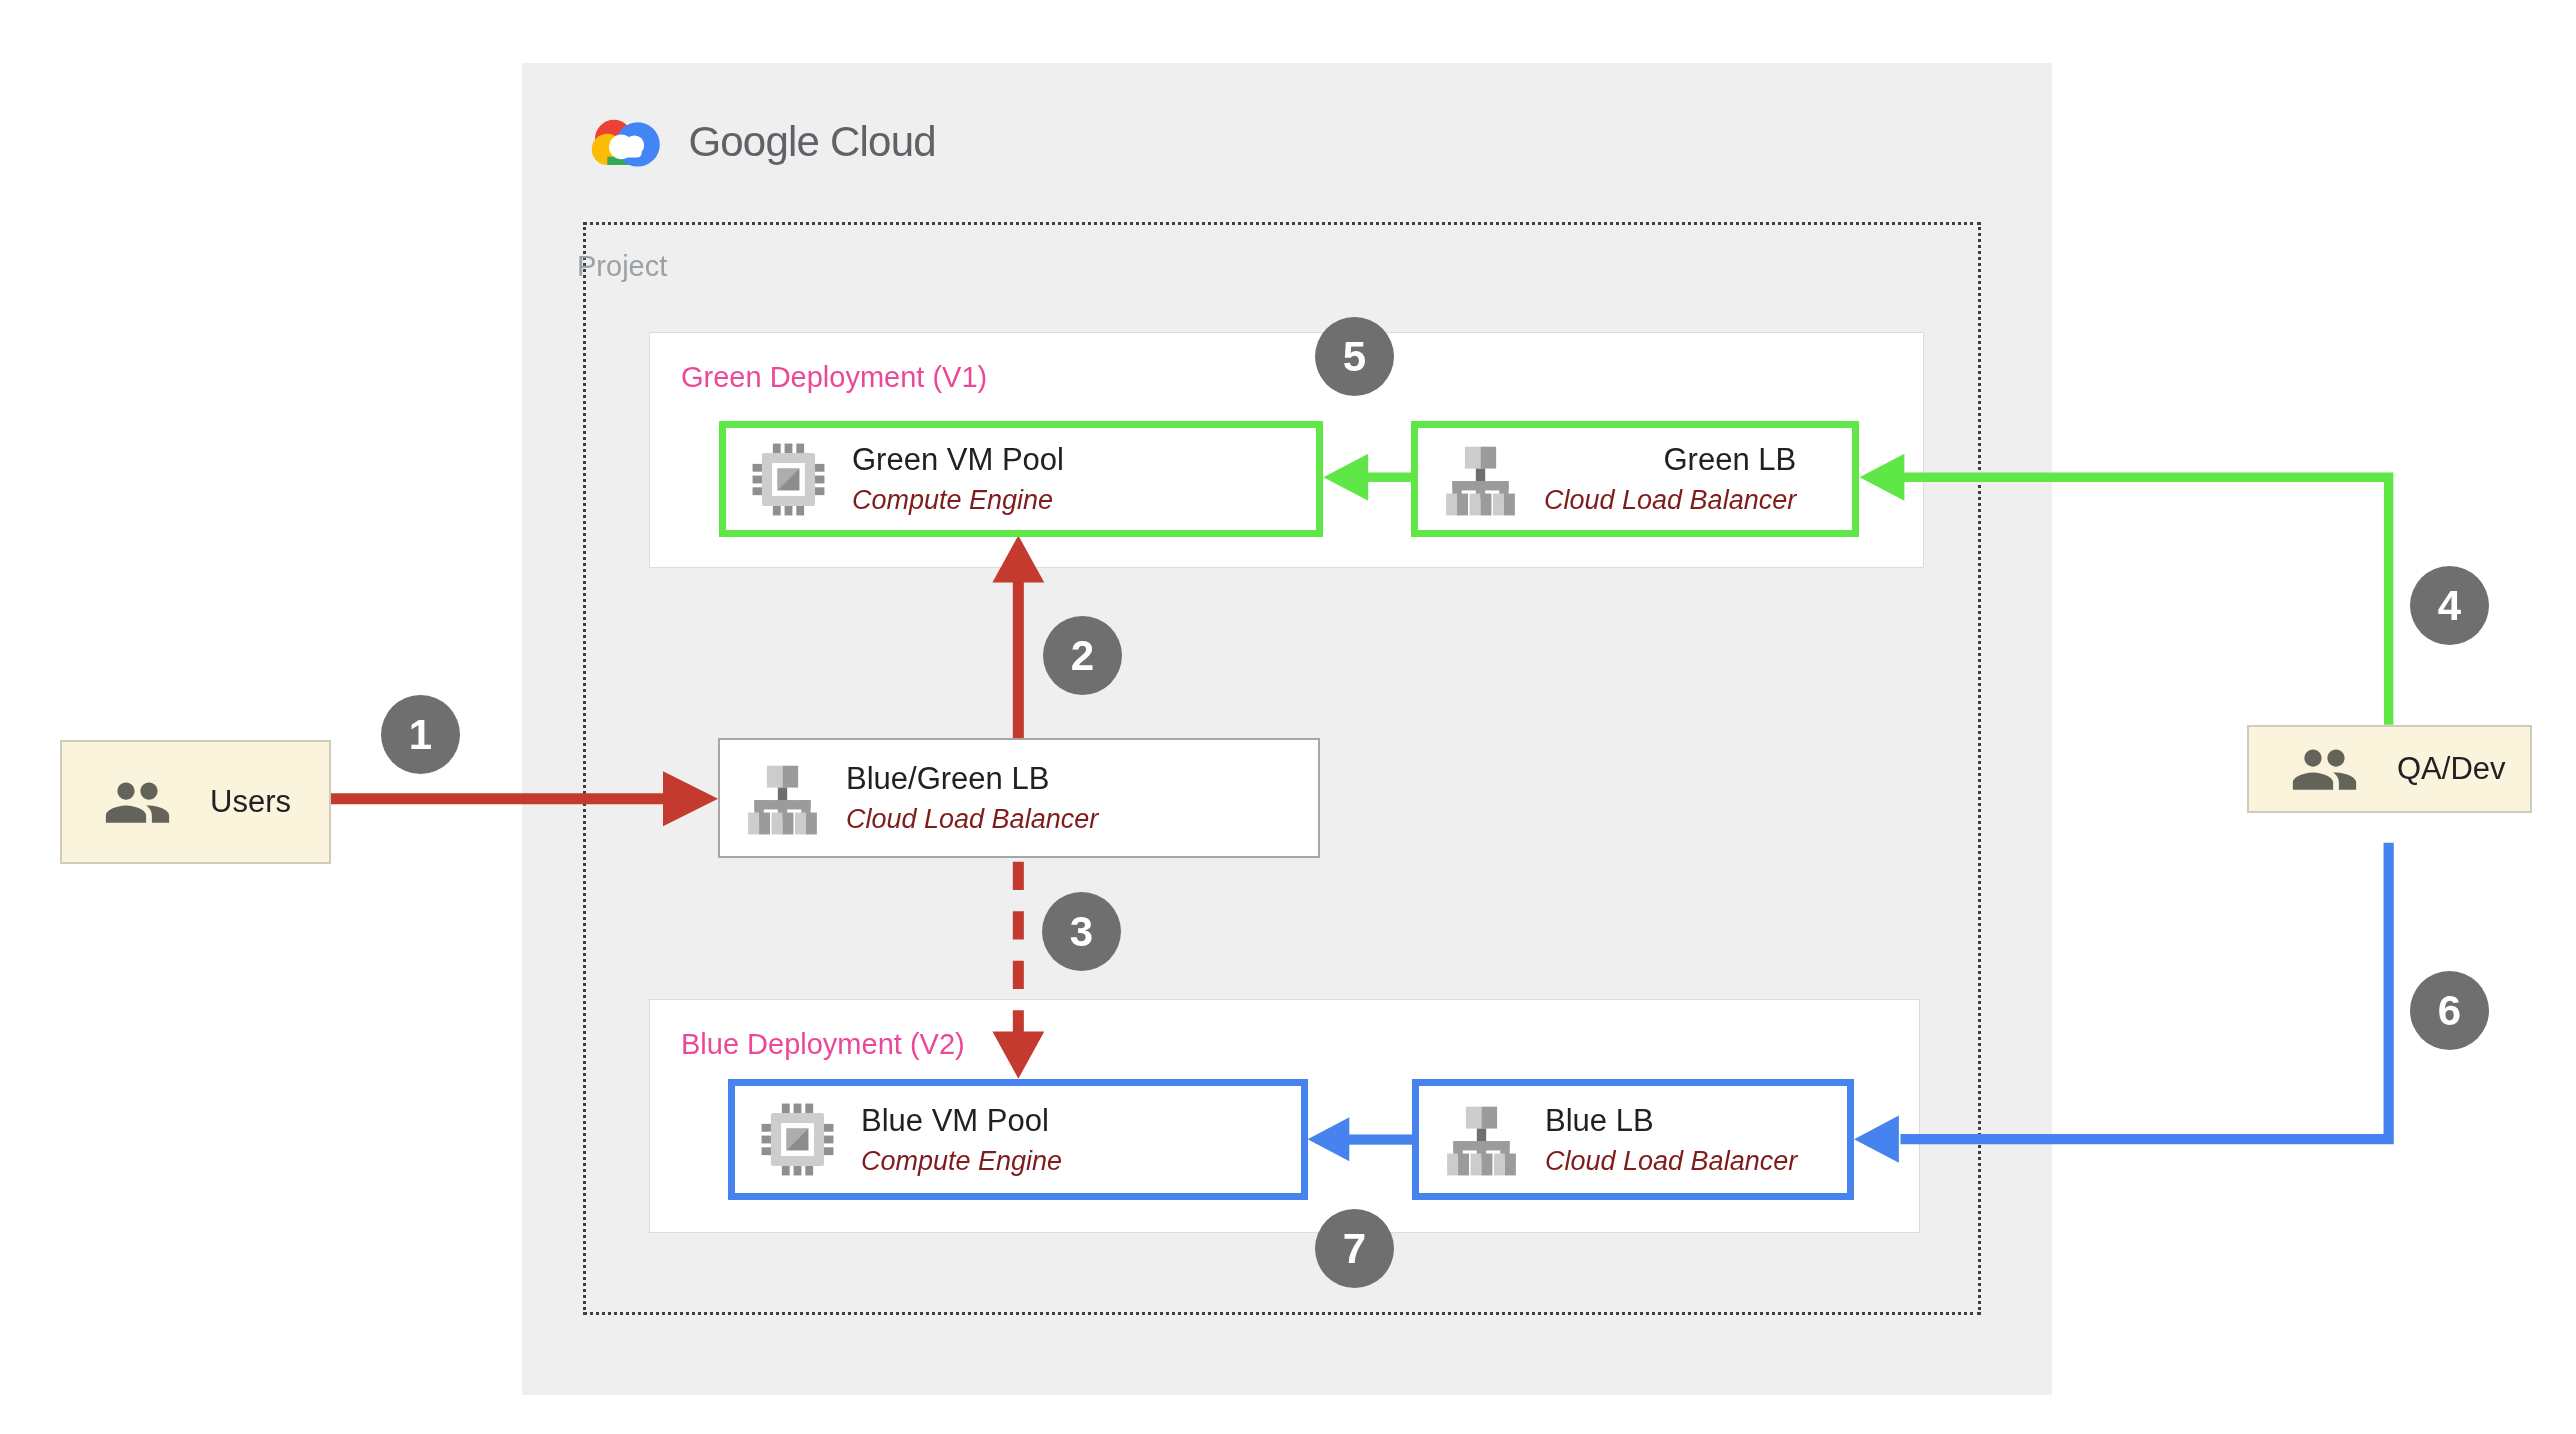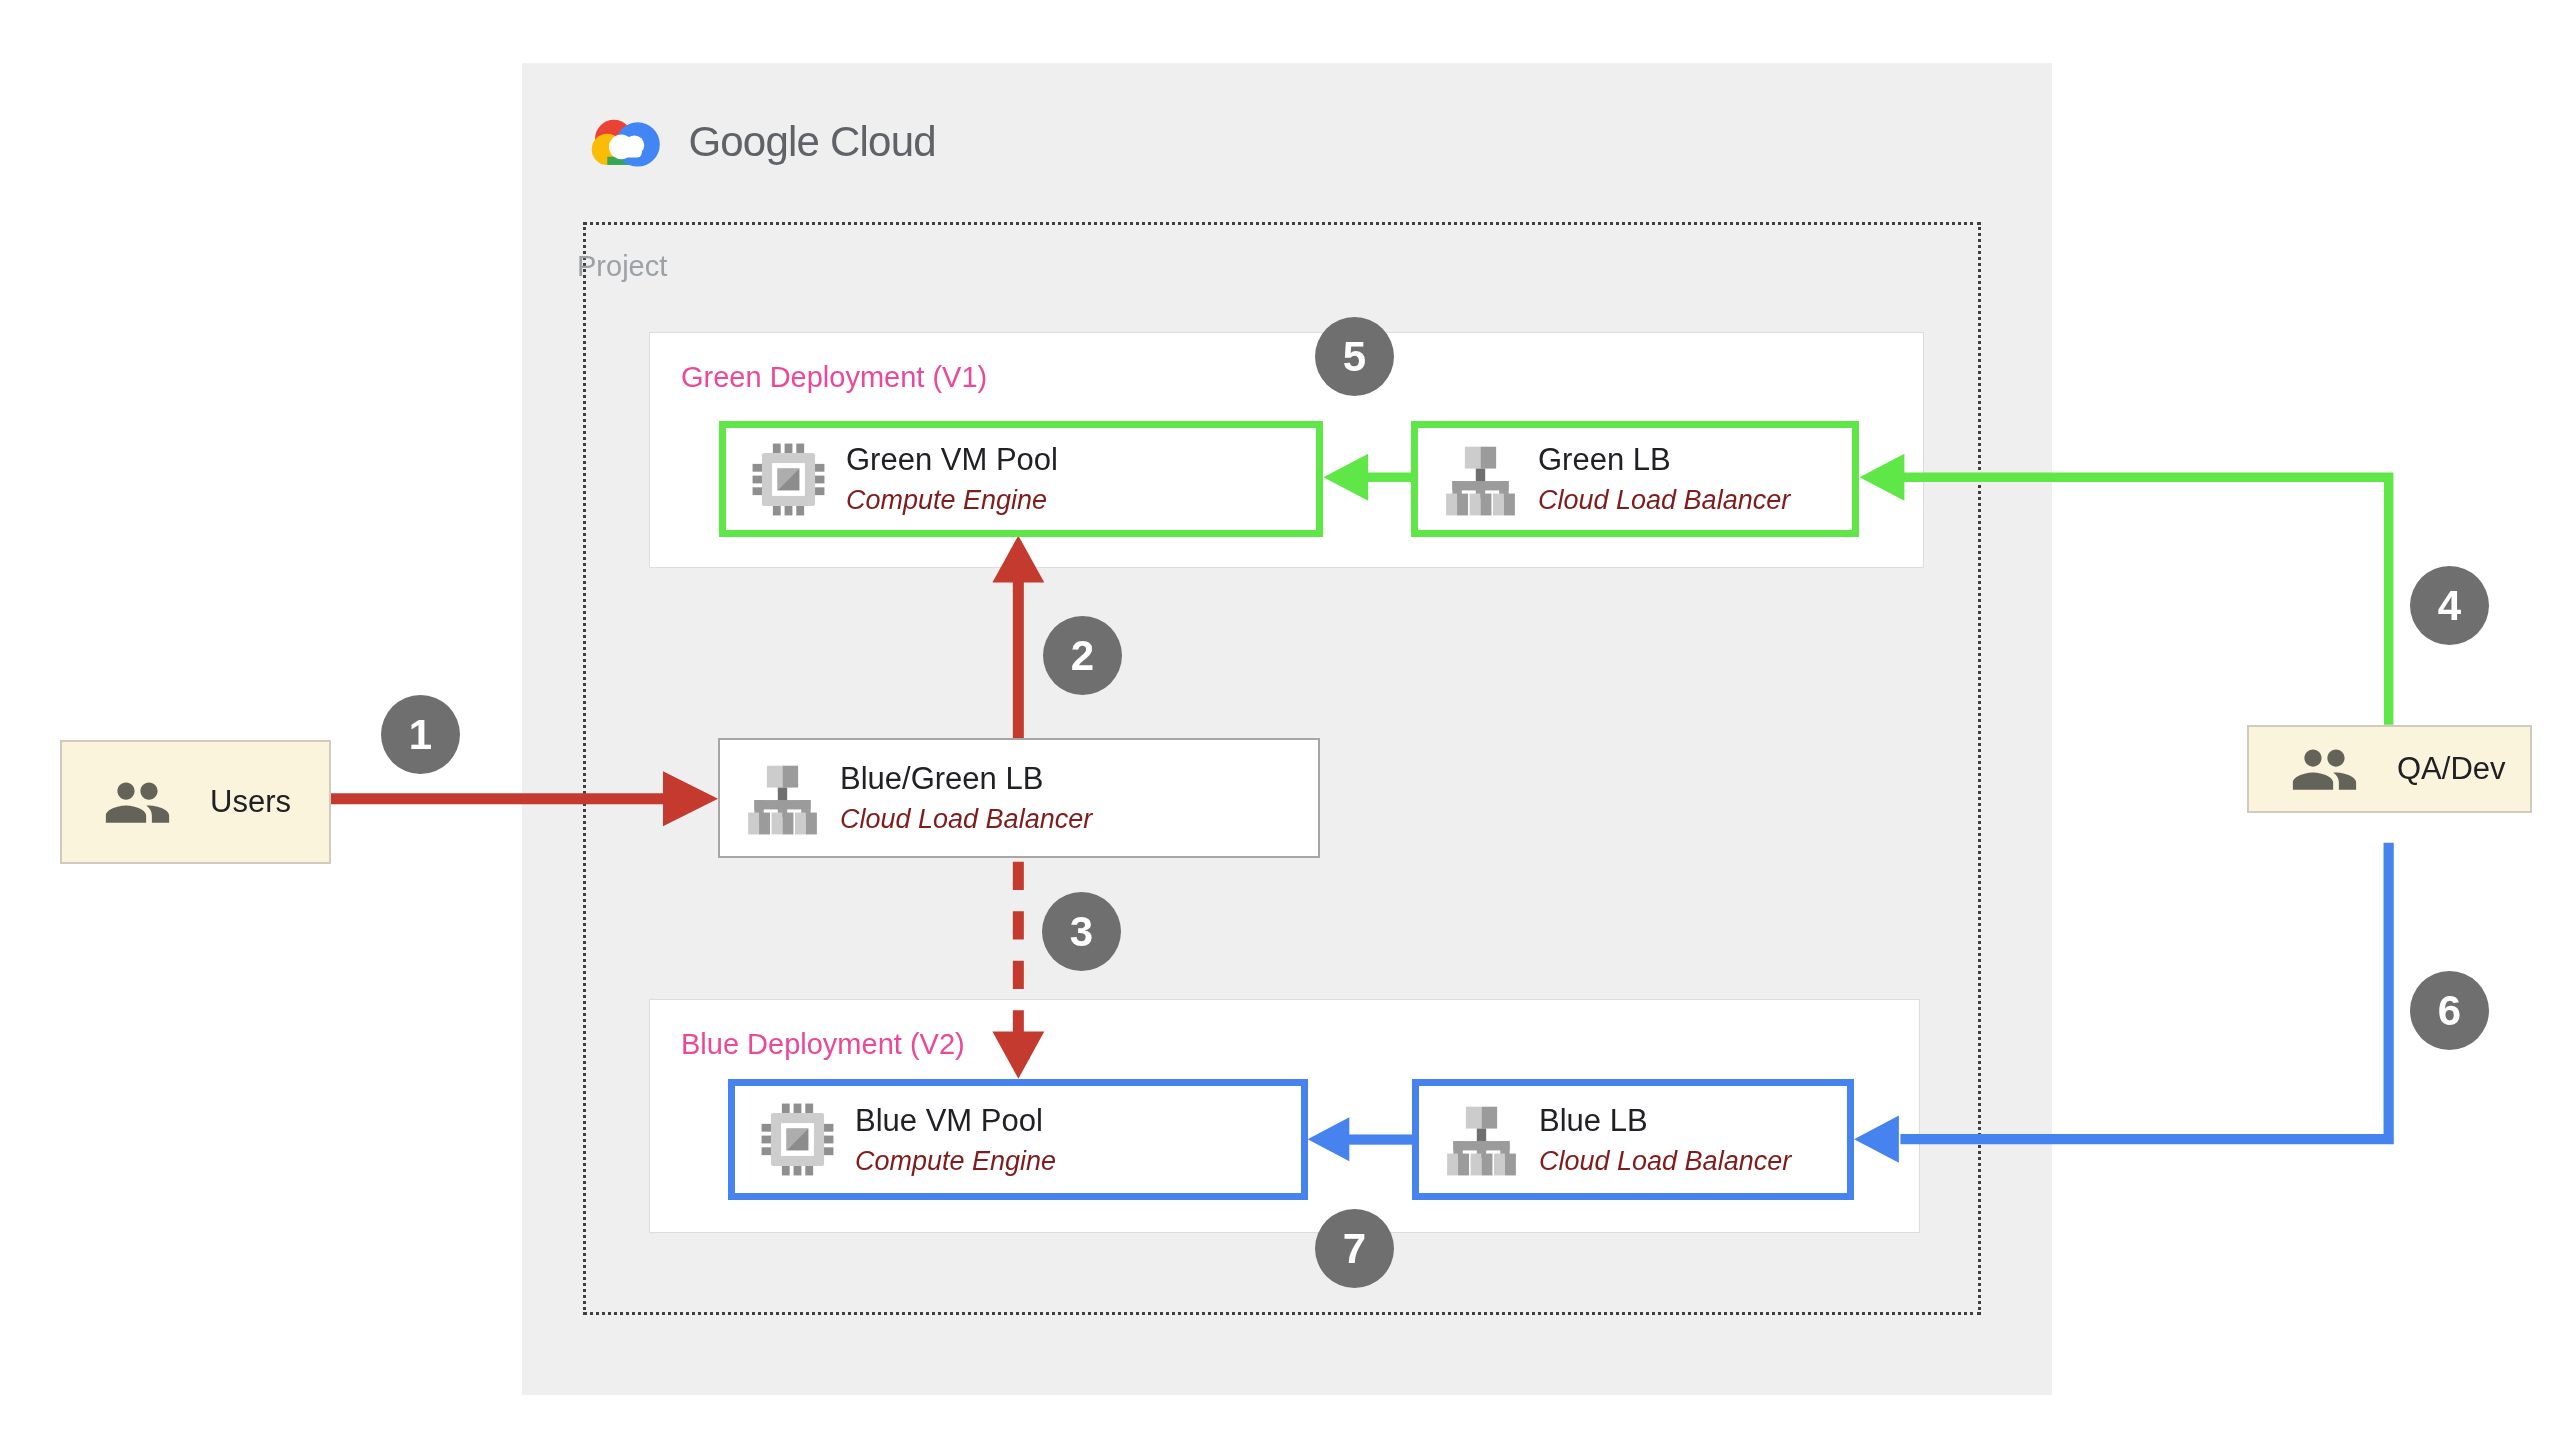--- a/index.html
+++ b/index.html
@@ -22,29 +22,29 @@
   }
   .project-label{left:577px;top:250px;font-size:29px;color:#9ca1a6;}
 
   .group{background:#ffffff;border:1.6px solid #dcdcdc;}
   .group-green{left:649px;top:332px;width:1275px;height:236px;}
   .group-blue{left:649px;top:999px;width:1271px;height:234px;}
   .group-label{position:absolute;left:31px;top:28px;font-size:29px;color:#ec4899;}
 
   .node{background:#ffffff;display:flex;align-items:center;}
   .node .icon{margin-left:25px;flex:0 0 auto;display:flex;}
-  .node .txt{display:flex;flex-direction:column;gap:7px;margin-left:20px;}
+  .node .txt{display:flex;flex-direction:column;gap:7px;margin-left:26px;}
   .node .t{font-size:31px;color:#202124;}
   .node .s{font-size:27px;color:#7f1d1d;font-style:italic;}
   .b-green{border:7px solid #5fe647;}
   .b-blue{border:7px solid #4683ee;}
   .b-gray{border:2.4px solid #a6a6a6;}
 
   .n-green-vm{left:719px;top:421px;width:604px;height:116px;}
-  .n-green-lb{left:1411px;top:421px;width:448px;height:116px;}
+  .n-green-lb{left:1411px;top:421px;width:448px;height:116px;text-align:right;}
   .n-bluegreen-lb{left:718px;top:738px;width:602px;height:120px;}
   .n-blue-vm{left:728px;top:1079px;width:580px;height:121px;}
   .n-blue-lb{left:1412px;top:1079px;width:442px;height:121px;}
 
   .actor{
     background:#fbf4dc;border:2.4px solid #d0ccbd;
     display:flex;align-items:center;
   }
   .actor .icon{margin-left:41px;display:flex;}
   .actor .lab{font-size:31px;color:#202124;margin-left:38px;}

